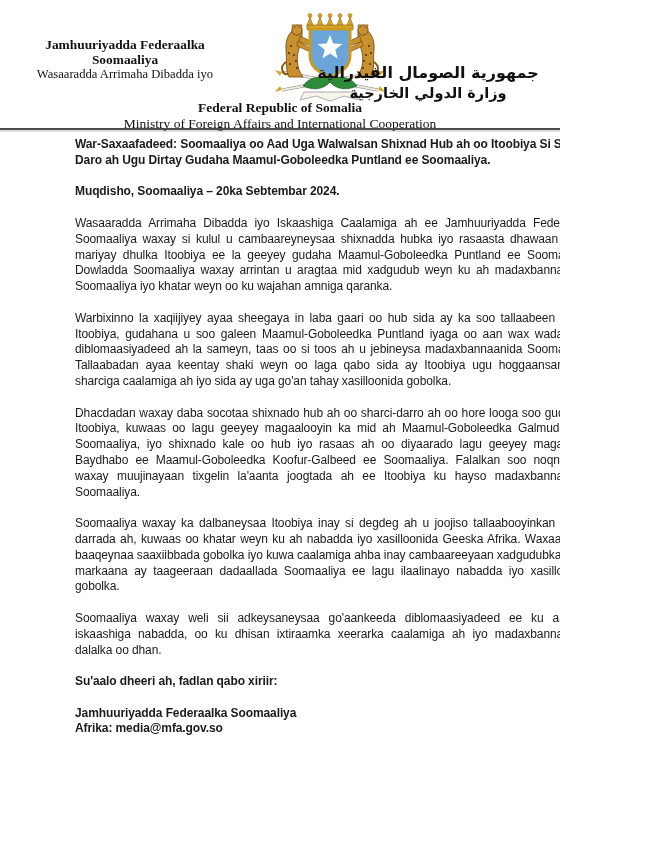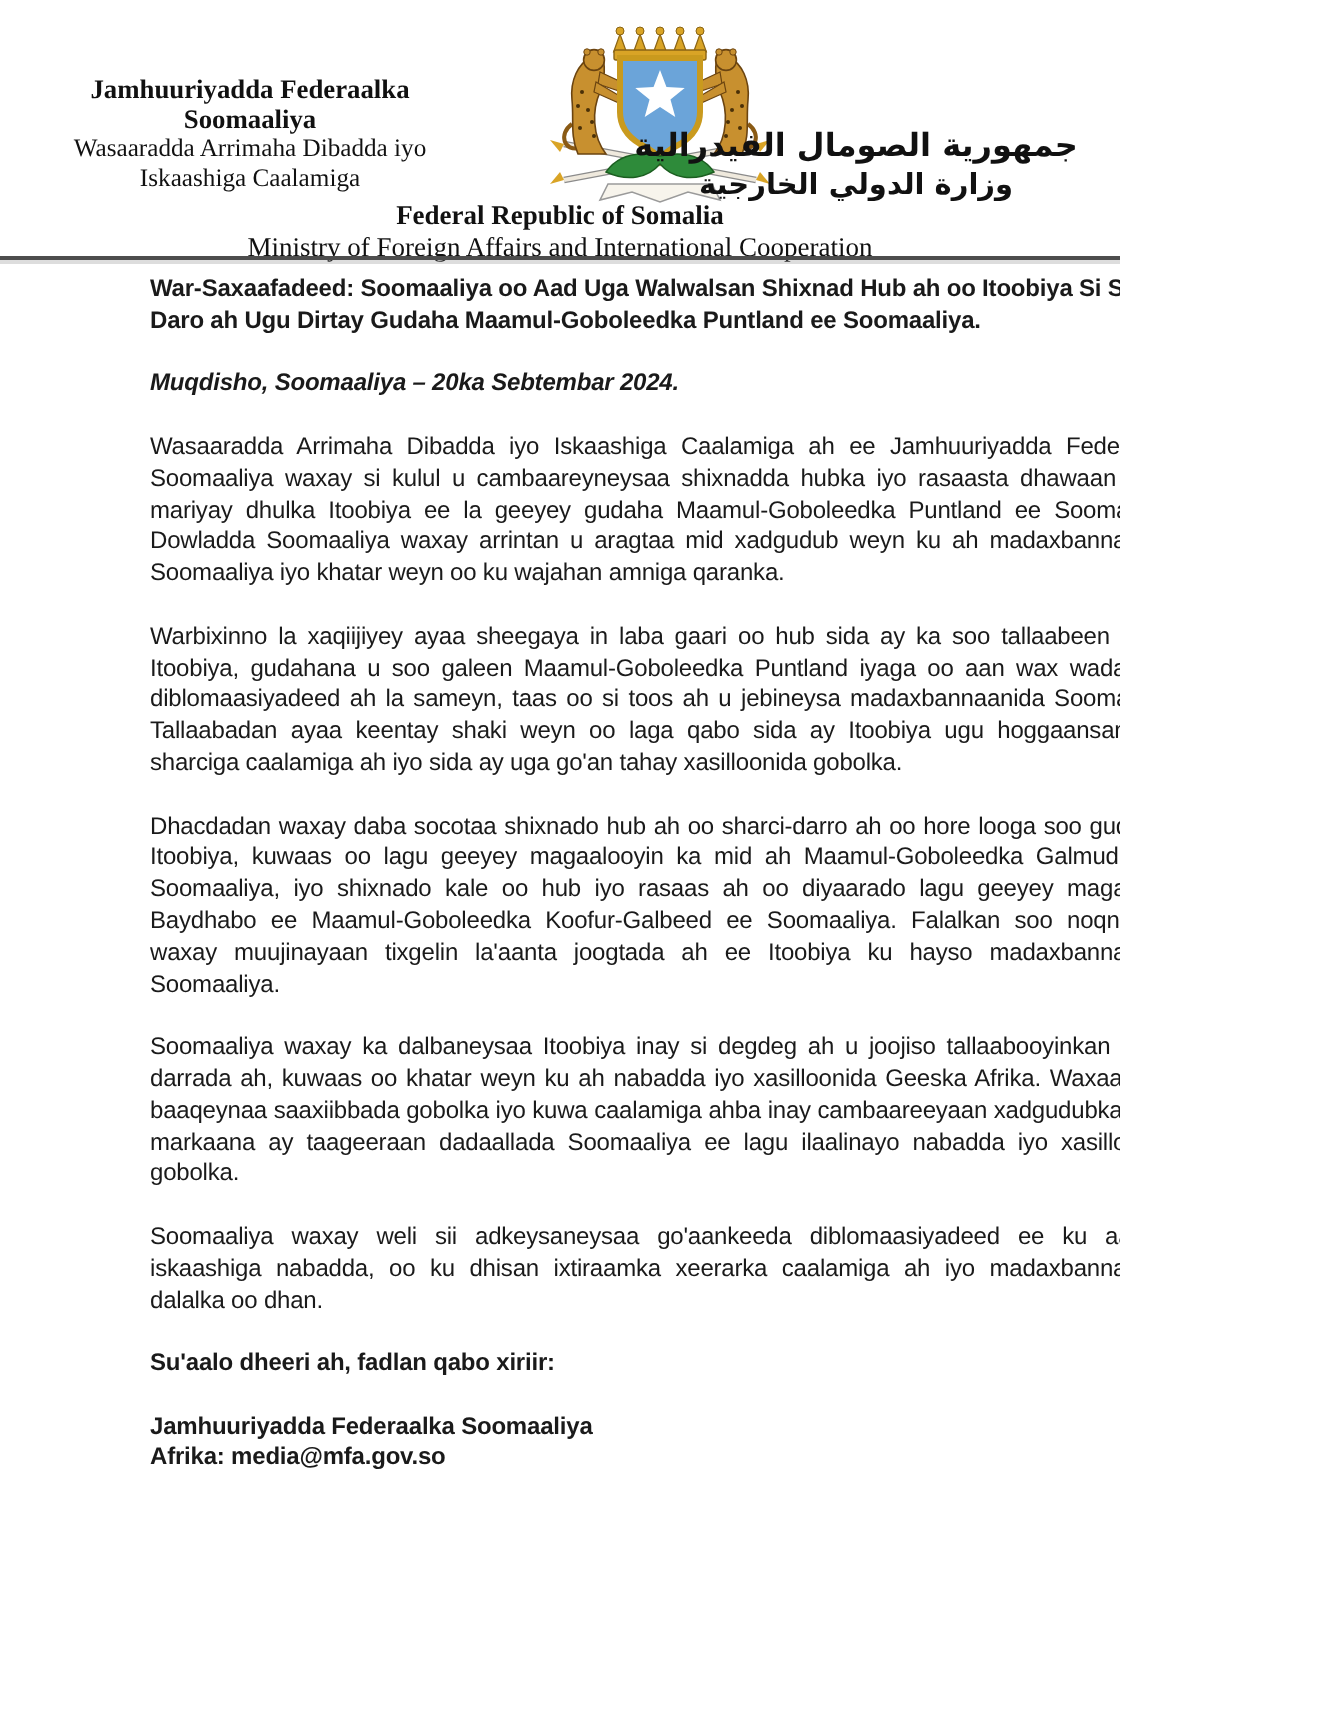--- a/index.html
+++ b/index.html
@@ -16,34 +16,33 @@
   .hdr-center{position:absolute;left:0;right:0;top:101px;text-align:center;
               font-family:"Liberation Serif",serif;font-size:13.5px;line-height:13.5px;color:#111;}
   .hdr-center .l1{font-weight:bold;margin-bottom:2px;}
   .rule{position:absolute;left:0;top:128px;width:660px;height:0;
         border-top:2px solid #4d4d4d;box-shadow:0 2px 0 rgba(120,120,120,.25);}
   .emblem{position:absolute;left:268px;top:12px;}
   
   .content{position:absolute;left:75px;top:137px;width:517px;
            font-size:12px;line-height:15.8px;letter-spacing:-0.1px;}
   .content .doc-title{font-weight:bold;margin:0 0 15.8px 0;}
-  .content .dateline{font-weight:bold;margin:0 0 15.8px 0;font-style:italic;}
+  .content .dateline{font-weight:bold;margin:0 0 15.8px 0;}
   .content p.body-par{margin:0 0 15.8px 0;text-align:justify;}
   .content .contact-heading{font-weight:bold;margin:0 0 15.8px 0;}
   .content .contact-line{font-weight:bold;margin:0;}
 </style>
 </head>
 <body>
 
 <div class="page">
 
   <div class="hdr-left">
     <div class="l1">Jamhuuriyadda Federaalka Soomaaliya</div>
     <div>Wasaaradda Arrimaha Dibadda iyo</div>
-    <div>Iskaashiga Caalamiga</div>
   </div>
 
   <svg class="emblem" width="124" height="92" viewBox="0 0 124 92">
     <defs>
       <g id="leopard">
         <path d="M14,50 C6,52 3,43 10,38" fill="none" stroke="#8a5a14" stroke-width="2"></path>
         <path d="M20,4 C13,8 9,16 10,26 C11,36 9,44 13,53 L27,53 C20,44 20,31 24,22 C26,16 27,9 25,4 Z" stroke="#6b4410" stroke-width="0.8" fill="#C8902F"></path>
         <path d="M24,12 L41,20 L41,24 L23,18 Z" stroke="#6b4410" stroke-width="0.6" fill="#C8902F"></path>
         <path d="M22,17 L39,27 L39,30 L21,22 Z" stroke="#6b4410" stroke-width="0.6" fill="#C8902F"></path>
         <circle cx="21" cy="6" r="5.2" stroke="#6b4410" stroke-width="0.8" fill="#C8902F"></circle>

